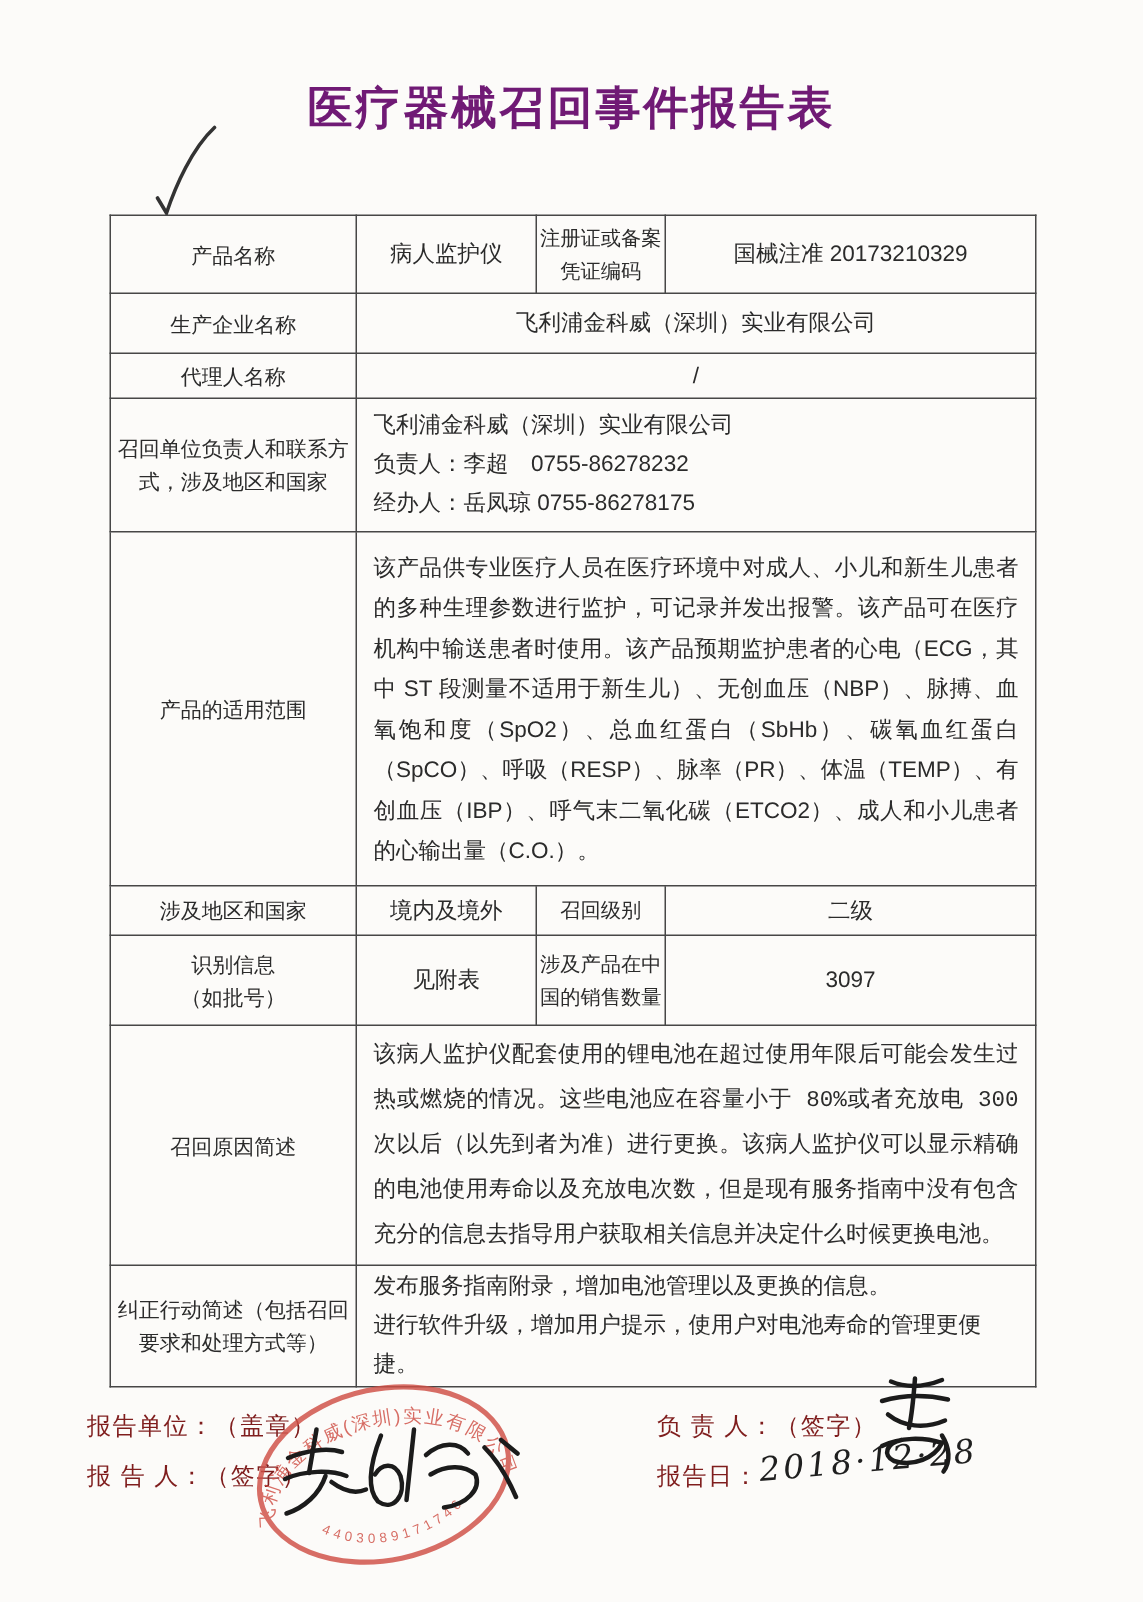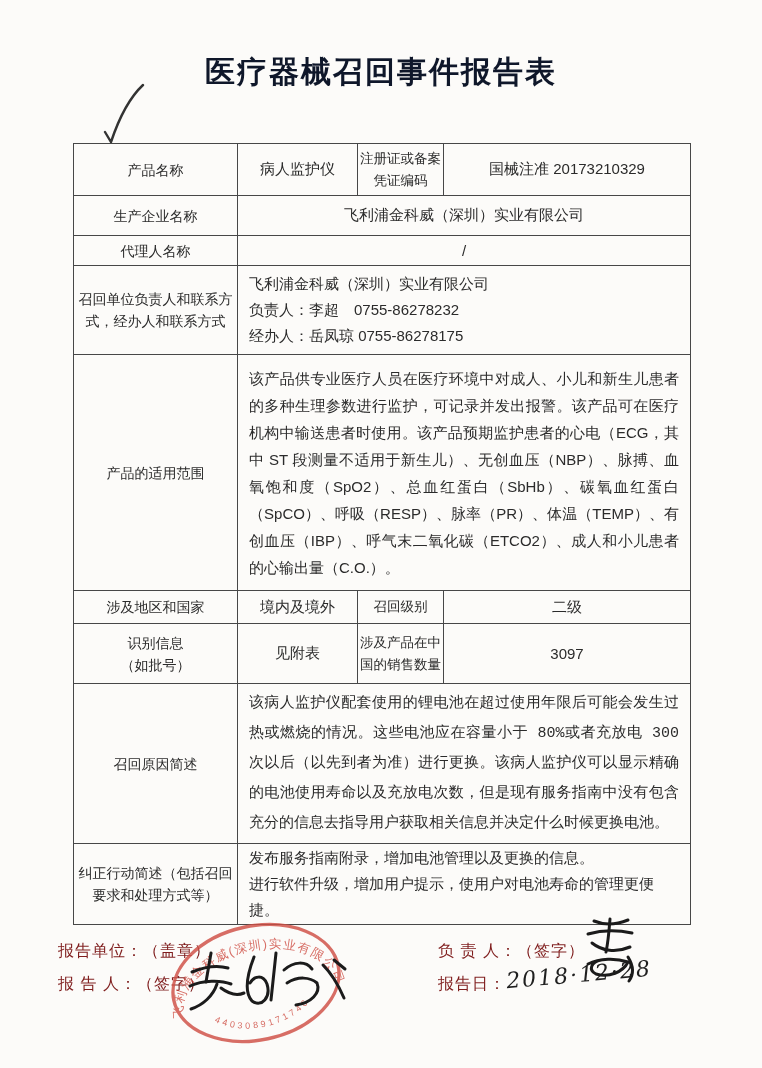--- a/index.html
+++ b/index.html
@@ -4,21 +4,21 @@
 <style>
   html,body { margin:0; padding:0; }
   .page {
     position:relative; width:762px; height:1068px;
     background:#fcfbf9;
     font-family:"Liberation Sans","DejaVu Sans",sans-serif;
     color:#2e2e2e; overflow:hidden;
   }
   .title {
     position:absolute; top:52px; left:0; width:762px; margin:0;
-    text-align:center; font-size:30px; font-weight:bold; color:#0f172a;
+    text-align:center; font-size:30px; font-weight:bold; color:#701a75;
     letter-spacing:2px;
   }
   .submit-line {
     position:absolute; top:112px; left:78px; width:640px;
     font-size:15.5px; color:#262626; white-space:nowrap;
   }
   .cb {
     display:inline-block; width:9px; height:9px; border:1px solid #555;
     margin:0 3px 0 1px; vertical-align:-1px; background:transparent;
   }
@@ -90,21 +90,21 @@
     </tr>
     <tr class="r2">
       <td class="lab">生产企业名称</td>
       <td class="ctr" colspan="3">飞利浦金科威（深圳）实业有限公司</td>
     </tr>
     <tr class="r3">
       <td class="lab">代理人名称</td>
       <td class="ctr" colspan="3">/</td>
     </tr>
     <tr class="r4">
-      <td class="lab">召回单位负责人和联系方式，经办人和联系方式</td>
+      <td class="lab">召回单位负责人和联系方式，涉及地区和国家</td>
       <td class="contact pre" colspan="3">飞利浦金科威（深圳）实业有限公司
 负责人：李超　0755-86278232
 经办人：岳凤琼 0755-86278175</td>
     </tr>
     <tr class="r5">
       <td class="lab">产品的适用范围</td>
       <td class="para scope" colspan="3">该产品供专业医疗人员在医疗环境中对成人、小儿和新生儿患者的多种生理参数进行监护，可记录并发出报警。该产品可在医疗机构中输送患者时使用。该产品预期监护患者的心电（ECG，其中 ST 段测量不适用于新生儿）、无创血压（NBP）、脉搏、血氧饱和度（SpO2）、总血红蛋白（SbHb）、碳氧血红蛋白（SpCO）、呼吸（RESP）、脉率（PR）、体温（TEMP）、有创血压（IBP）、呼气末二氧化碳（ETCO2）、成人和小儿患者的心输出量（C.O.）。</td>
     </tr>
     <tr class="r6">
       <td class="lab">涉及地区和国家</td>

